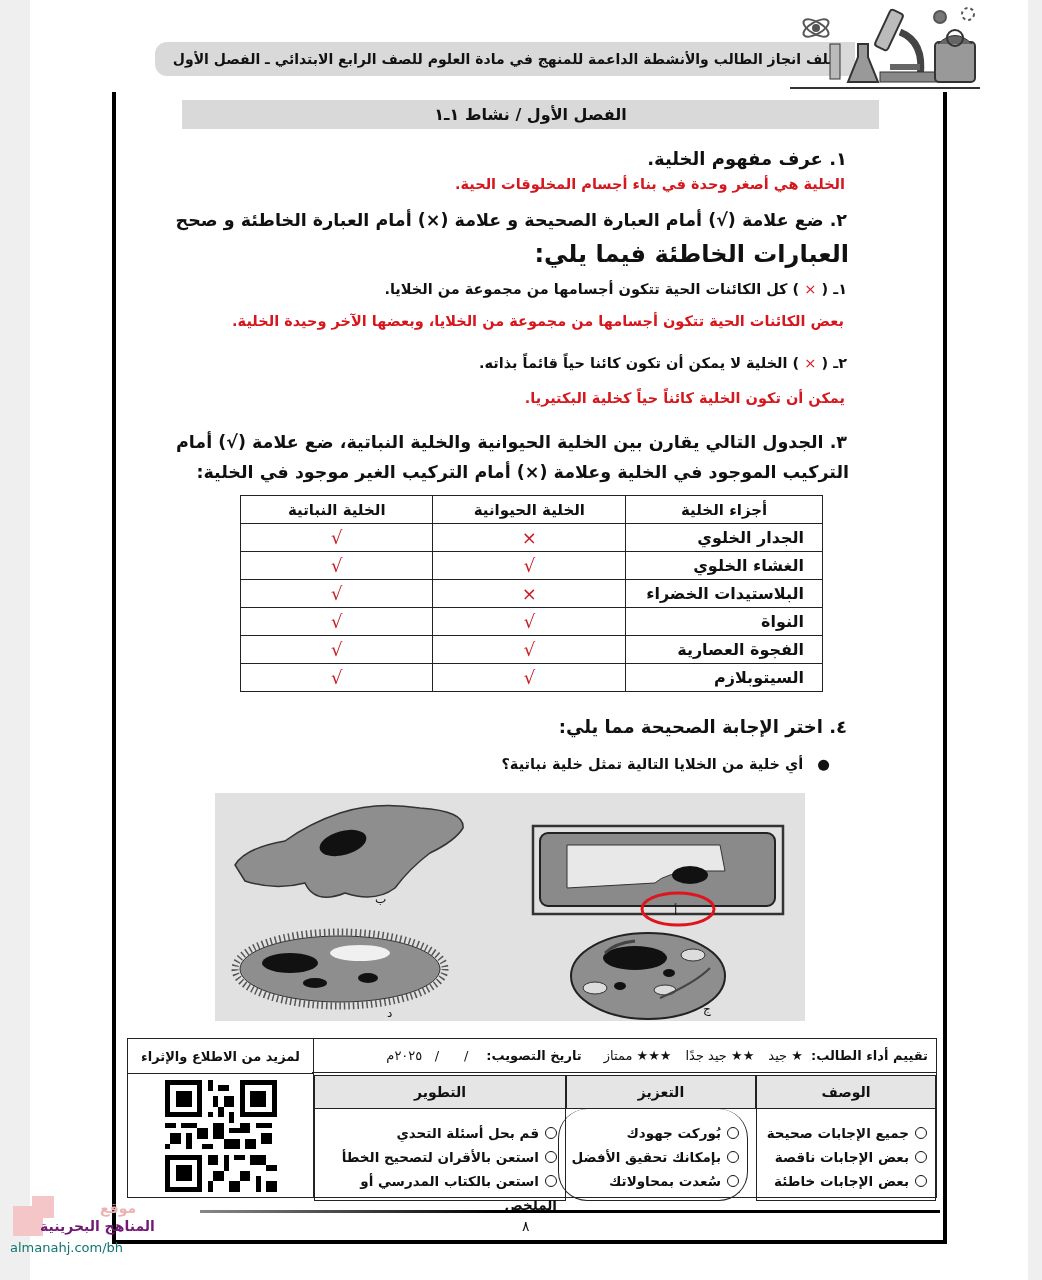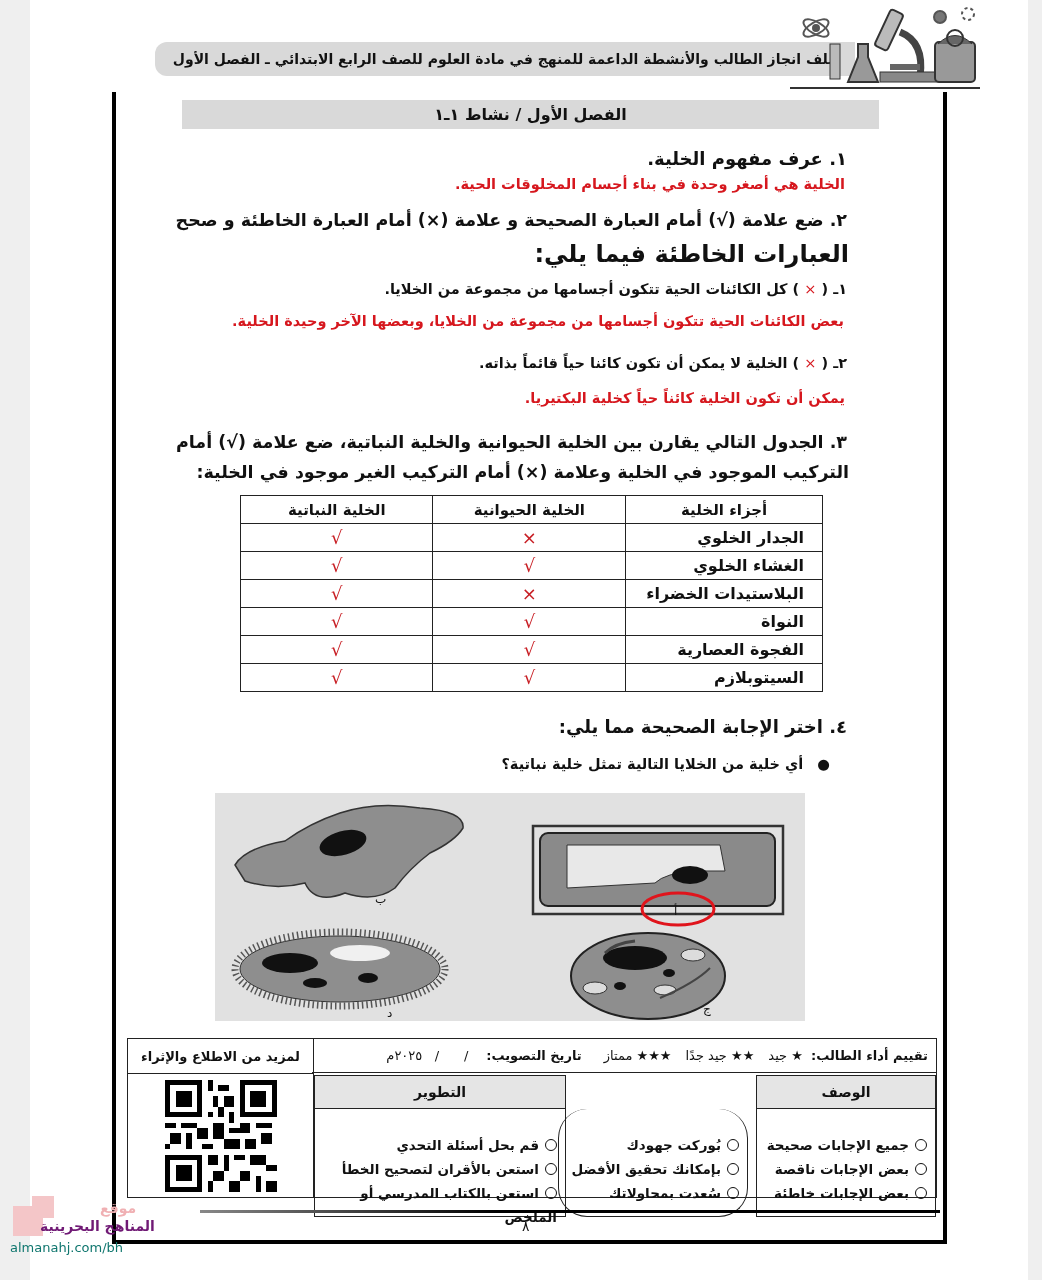--- a/index.html
+++ b/index.html
@@ -73,22 +73,22 @@
     position:absolute; left:0; top:34px; width:186px; height:124px;
     border-right:1.5px solid #222; border-top:1.5px solid #222; box-sizing:border-box;
     display:flex; justify-content:center; align-items:center;
   }
   .eval .hdr {
     position:absolute; top:36px; height:34px; background:#e5e5e5;
     border:1.5px solid #222; box-sizing:border-box;
     display:flex; align-items:center; justify-content:center; font-size:14px; font-weight:bold;
   }
   .eval .col {
-    position:absolute; top:70px; height:108px; border:1.5px solid #222; border-top:none; box-sizing:border-box;
-    padding:24px 8px 0 0; font-size:13.5px; line-height:24px; font-weight:bold;
+    position:absolute; top:70px; height:92px; border:1.5px solid #222; border-top:none; box-sizing:border-box;
+    padding:12px 8px 0 0; font-size:13.5px; line-height:24px; font-weight:bold;
   }
   .circle { display:inline-block; width:10px; height:10px; border:1.5px solid #111; border-radius:50%; margin-left:6px; vertical-align:-1px; }
   .star { font-size:13px; }
 
   .footer-line { position:absolute; left:200px; top:1210px; width:740px; height:3px; background:linear-gradient(to right, #888, #000 40%, #000); }
   .page-num { position:absolute; left:522px; top:1218px; font-size:14px; }
 
   .watermark { position:absolute; left:10px; top:1196px; width:170px; height:70px; }
   .wm-block1 { position:absolute; left:3px; top:10px; width:30px; height:30px; background:#f4c6c8; }
   .wm-block2 { position:absolute; left:22px; top:0px; width:22px; height:22px; background:#f4c6c8; }
@@ -266,20 +266,21 @@
     <span style="margin-right:14px;">
       <span class="star">★★★</span>
       <span>ممتاز</span>
     </span>
     <span style="margin-right:22px; font-weight:bold;">تاريخ التصويب:</span>
     <span style="margin-right:18px; white-space:pre;">/      /   ٢٠٢٥م</span>
   </div>
   <div class="more">لمزيد من الاطلاع والإثراء</div>
 
   <div class="hdr" style="right:0; width:180px;">الوصف</div>
+  <div class="hdr" style="right:180px; width:190px;">التعزيز</div>
   <div class="hdr" style="right:370px; width:252px;">التطوير</div>
 
   <div class="col" style="right:0; width:180px;">
     <div><span class="circle"></span><span>جميع الإجابات صحيحة</span></div>
     <div><span class="circle"></span><span>بعض الإجابات ناقصة</span></div>
     <div><span class="circle"></span><span>بعض الإجابات خاطئة</span></div>
   </div>
   <div class="col" style="right:188px; width:190px;border-radius:29px;">
     <div><span class="circle"></span><span>بُوركت جهودك</span></div>
     <div><span class="circle"></span><span>بإمكانك تحقيق الأفضل</span></div>

